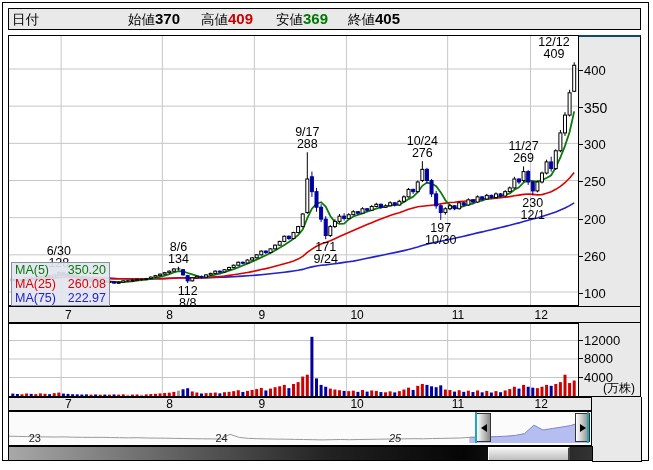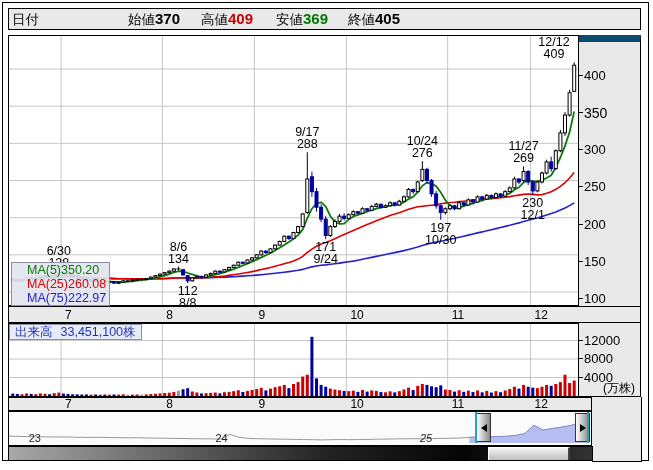--- a/index.html
+++ b/index.html
@@ -8,21 +8,21 @@
   .frame{position:absolute;left:2px;top:2px;width:645px;height:457px;border:1px solid #000;}
   
   .hdr{position:absolute;left:8px;top:8px;width:631px;height:20px;background:#e9e9e9;
        border:1px solid #000;font-size:13.5px;color:#000;}
   .hdr span{position:absolute;top:2px;white-space:nowrap;}
   .hdr .val{font-weight:bold;font-size:15px;top:1px;}
   .v-red{color:#cc0000;} .v-grn{color:#007700;}
   
   .pp{position:absolute;left:8px;top:35px;width:569px;height:269px;border:1px solid #000;background:#fff;}
   .pax{position:absolute;left:579px;top:35px;width:61px;height:270px;background:#e9e9e9;
-       border-top:7px solid #0c4a6e;border-right:1px solid #000;font-size:13px;}
+       border-top:2px solid #0c4a6e;border-right:1px solid #000;font-size:13px;}
   .bandA{position:absolute;left:8px;top:306px;width:631px;height:15px;background:#e9e9e9;border:1px solid #000;}
   .vp{position:absolute;left:8px;top:323px;width:569px;height:72px;border:1px solid #000;background:#fff;}
   .vax{position:absolute;left:579px;top:323px;width:61px;height:73px;background:#e9e9e9;
        border-right:1px solid #000;border-bottom:1px solid #000;font-size:13px;}
   .bandB{position:absolute;left:8px;top:397px;width:582px;height:12px;background:#e9e9e9;border:1px solid #000;}
   .nav{position:absolute;left:8px;top:411px;width:582px;height:33px;border:1px solid #000;background:#fbfbfb;}
   .filler{position:absolute;left:592px;top:397px;width:49px;height:64px;background:#e9e9e9;
           border-right:1px solid #000;border-bottom:1px solid #000;}
   .sbar{position:absolute;left:8px;top:446px;width:583px;height:13px;border:1px solid #000;
         background:linear-gradient(to right,#a8a8a8 0%,#6a6a6a 25%,#222 55%,#050505 78%,#333 100%);}
@@ -30,21 +30,21 @@
           background:linear-gradient(to bottom,#f4f4f4,#bdbdbd);
           border-left:1px solid #fff;border-top:1px solid #fff;border-right:2px solid #444;box-sizing:border-box;}
   .tick-label{position:absolute;left:5px;color:#000;}
   .tickdash{position:absolute;left:0;width:4px;height:1px;background:#000;}
   .unit-label{position:absolute;left:2px;width:54px;text-align:right;font-size:12px;}
   .mlabel{position:absolute;top:0px;font-size:12px;color:#000;}
   .ylab{position:absolute;bottom:1px;font-size:11px;color:#222;margin-top:32px;}
   
   .legend{position:absolute;left:2px;top:226px;width:97px;background:rgba(226,229,238,0.92);
           border:1px solid #8a92a2;font-size:12.5px;z-index:5;}
-  .legend .row{display:flex;justify-content:space-between;padding:0 15px;height:14px;line-height:14px;}
+  .legend .row{display:flex;justify-content:space-between;padding:0 3px;height:14px;line-height:14px;}
   .c-ma5{color:#0a7a0a;} .c-ma25{color:#dd0000;} .c-ma75{color:#2222cc;}
   
   .volbox{position:absolute;left:0px;top:0px;background:#e7ebf5;border:1px solid #8a92a2;
           color:#2233bb;font-size:12.5px;padding:0 5px;height:14px;line-height:14px;z-index:5;white-space:nowrap;}
   .volbox b{font-weight:normal;margin-left:8px;}
   
   .abtn{position:absolute;top:1px;width:15px;height:29px;z-index:6;cursor:pointer;box-sizing:border-box;
         background:linear-gradient(to right,#ffffff,#888888);border:1px solid #333;}
   .tri{width:0;height:0;margin:10px auto 0 auto;}
   .tri-l{border-top:4px solid transparent;border-bottom:4px solid transparent;border-right:6px solid #000;}
@@ -374,21 +374,21 @@
       <span class="tick-label" style="top:26px;font-size:13px;">400</span>
       <span class="tickdash" style="top:33px;"></span>
       <span class="tick-label" style="top:63.16499999999999px;font-size:14px;">350</span>
       <span class="tickdash" style="top:70.16499999999999px;"></span>
       <span class="tick-label" style="top:100.33px;font-size:13px;">300</span>
       <span class="tickdash" style="top:107.33px;"></span>
       <span class="tick-label" style="top:137.495px;font-size:13px;">250</span>
       <span class="tickdash" style="top:144.495px;"></span>
       <span class="tick-label" style="top:174.66px;font-size:13px;">200</span>
       <span class="tickdash" style="top:181.66px;"></span>
-      <span class="tick-label" style="top:211.825px;font-size:13px;">150</span>
+      <span class="tick-label" style="top:211.825px;font-size:13px;">260</span>
       <span class="tickdash" style="top:218.825px;"></span>
       <span class="tick-label" style="top:248.98999999999998px;font-size:13px;">100</span>
       <span class="tickdash" style="top:255.98999999999998px;"></span>
     </div>
 
   <div class="bandA" id="bandA">
       <span class="mlabel" style="left:56.117886178861795px;top:1px;">7</span>
       <span class="mlabel" style="left:157.35365853658536px;top:1px;">8</span>
       <span class="mlabel" style="left:249.3861788617886px;top:1px;">9</span>
       <span class="mlabel" style="left:341.41869918699183px;top:1px;">10</span>
@@ -524,23 +524,20 @@
         <rect x="526.8861788617886" y="64.1375" width="3" height="7.862499999999997" fill="#cc0000"></rect>
         <rect x="531.4878048780488" y="62.75" width="3" height="9.25" fill="#cc0000"></rect>
         <rect x="536.089430894309" y="60.9" width="3" height="11.100000000000001" fill="#cc0000"></rect>
         <rect x="540.691056910569" y="61.825" width="3" height="10.174999999999997" fill="#0000a0"></rect>
         <rect x="545.2926829268292" y="59.975" width="3" height="12.024999999999999" fill="#cc0000"></rect>
         <rect x="549.8943089430894" y="58.125" width="3" height="13.875" fill="#cc0000"></rect>
         <rect x="554.4959349593496" y="50.725" width="3" height="21.275" fill="#cc0000"></rect>
         <rect x="559.0975609756098" y="59.05" width="3" height="12.950000000000003" fill="#cc0000"></rect>
         <rect x="563.69918699187" y="56.529375" width="3" height="15.470624999999998" fill="#cc0000"></rect>
       </svg>
-    <div class="volbox">
-      <span>出来高</span><b>33,451,100株</b>
-    </div>
   </div>
   <div class="vax" id="volAxis">
       <span class="tick-label" style="top:9.5px;font-size:13px;">12000</span>
       <span class="tickdash" style="top:16.5px;"></span>
       <span class="tick-label" style="top:28px;font-size:13px;">8000</span>
       <span class="tickdash" style="top:35px;"></span>
       <span class="tick-label" style="top:46.5px;font-size:13px;text-align:right;">4000</span>
       <span class="tickdash" style="top:53.5px;"></span>
       <span class="unit-label" style="top:57px;">(万株)</span>
     </div>
@@ -563,20 +560,20 @@
     <div class="cyan" style="left:466px"></div>
     <div class="cyan" style="left:578px"></div>
     <div class="abtn" style="left:467px">
       <div class="tri tri-l"></div>
     </div>
     <div class="abtn" style="left:566px">
       <div class="tri tri-r"></div>
     </div>
   <span class="ylab" style="left:19.720000000000002px;">23</span>
       <span class="ylab" style="left:206.48px;">24</span>
-      <span class="ylab" style="left:411px;font-style:italic;">25</span>
+      <span class="ylab" style="left:380px;font-style:italic;">25</span>
     </div>
   <div class="filler"></div>
 
   <div class="sbar">
     <div class="sthumb"></div>
   </div>
 </div>
 
 </body></html>

